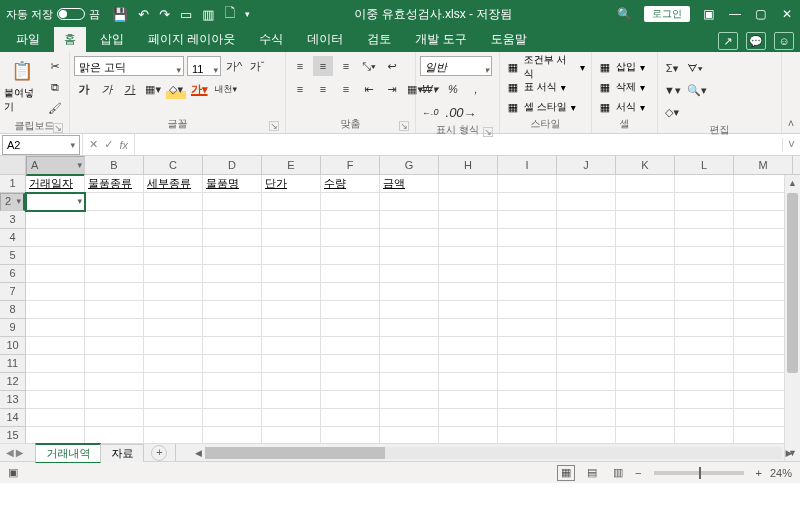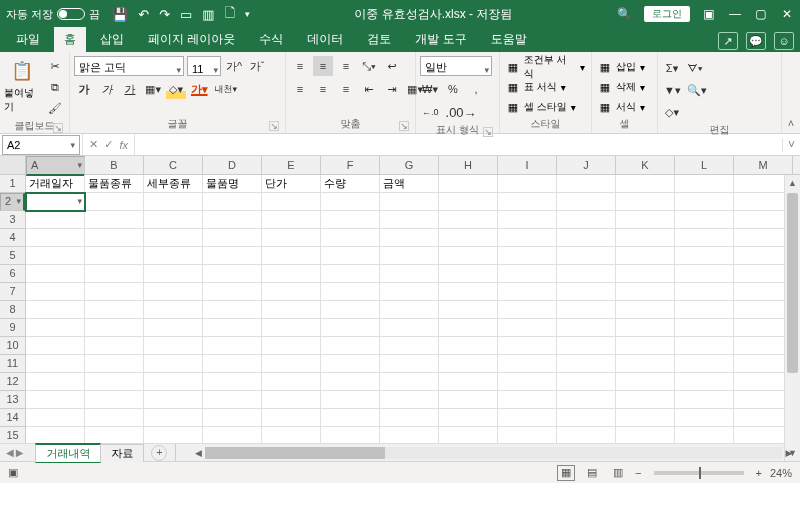--- a/index.html
+++ b/index.html
@@ -46,21 +46,21 @@
 
 .grid-area { position:relative; height:305px; display:flex; flex-direction:column; background:#fff;}
 .col-headers { display:flex; height:19px; border-bottom:1px solid #ccc; background:#f0f0f0; flex-shrink:0;}
 .corner { width:26px; border-right:1px solid #ccc; background:#e6e6e6;}
 .ch { width:59px; border-right:1px solid #ccc; text-align:center; font-size:11px; line-height:18px; color:#555;}
 .ch.sel { background:#d2d2d2; border-bottom:2px solid #217346; border-right:1px solid #ccc;}
 .grid-body { flex:1; display:flex; overflow:hidden;}
 .row-headers { width:26px; background:#f0f0f0; border-right:1px solid #ccc;}
 .rh { height:18px; border-bottom:1px solid #ccc; text-align:center; font-size:11px; line-height:17px; color:#555;}
 .rh.sel { background:#d2d2d2; border-right:2px solid #217346;}
-.cells { position:relative; flex:1;}
+.cells { position:relative; flex:1;text-decoration:underline;}
 .grid-row { display:flex; height:18px;}
 .cell { width:59px; height:18px; border-right:1px solid #e0e0e0; border-bottom:1px solid #e0e0e0; font-size:11px; padding:0 3px; line-height:17px; overflow:hidden; white-space:nowrap;}
 .cell.sel { outline:2px solid #217346; outline-offset:-1px; background:#fff; z-index:1; position:relative;}
 .vscroll { position:absolute; right:0; top:19px; bottom:0; width:16px; background:#f0f0f0; border-left:1px solid #ddd;}
 .vscroll .arrow { height:16px; text-align:center; font-size:9px; color:#666; line-height:16px;}
 .vscroll .thumb { position:absolute; left:2px; right:2px; top:18px; height:180px; background:#c1c1c1; border-radius:2px;}
 .hscroll-wrap { height:18px; display:flex; background:#f0f0f0; border-top:1px solid #ddd; align-items:center; flex-shrink:0;}
 .sheet-tabs { display:flex; align-items:center; gap:0; padding-left:6px;}
 .nav-arrows { display:flex; gap:2px; padding:0 6px; color:#888; font-size:10px;}
 .sheet-tab { border:1px solid #ccc; border-bottom:none; padding:1px 10px; font-size:11px; background:#f0f0f0; margin-right:-1px;}
@@ -193,21 +193,21 @@
         <div class="btn">⇥</div>
         <div class="btn">▦▾</div>
       </div>
     </div>
       </div>
     <div class="label"><span>맞춤</span><span class="dlg">↘</span></div>
   </div>
 
   <div class="group" style="width:84px;">
     <div class="body">
-        <div class="col" style="gap:3px;">
+        <div class="col" style="gap:3px;font-style:italic;">
       <div class="sel" style="width:72px;">
             <span>일반</span>
           </div>
       <div class="row">
         <div class="btn">₩▾</div>
         <div class="btn">%</div>
         <div class="btn">,</div>
       </div>
       <div class="row">
         <div class="btn" style="font-size:9px;">←.0</div>

